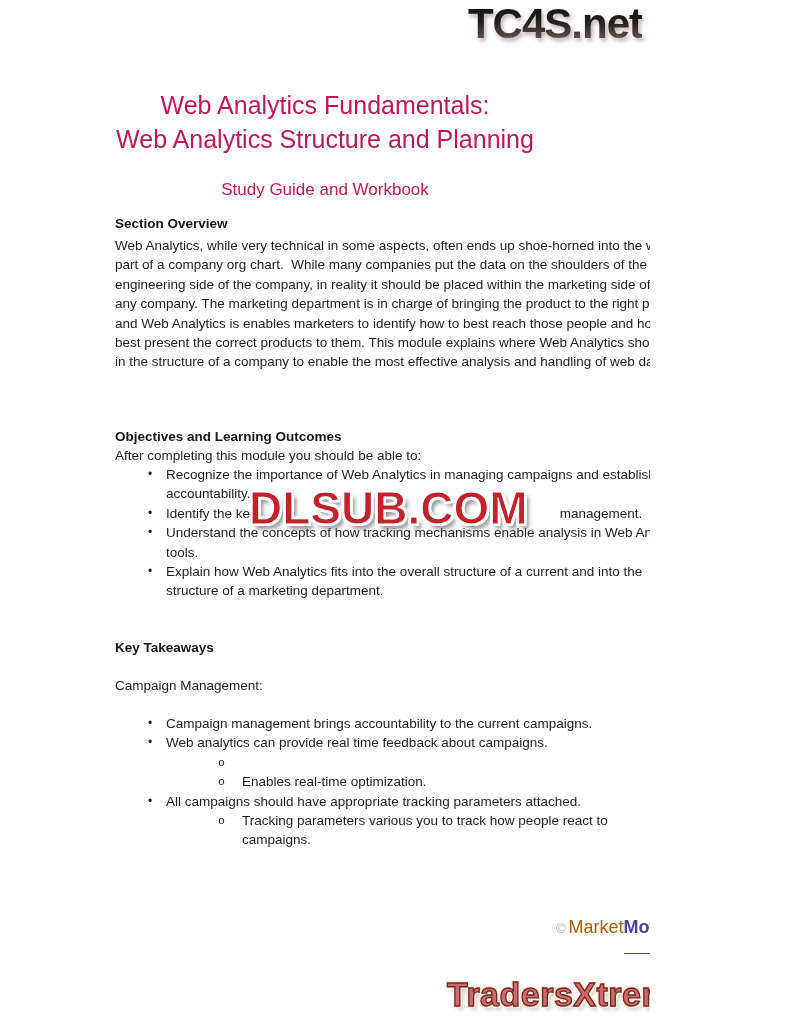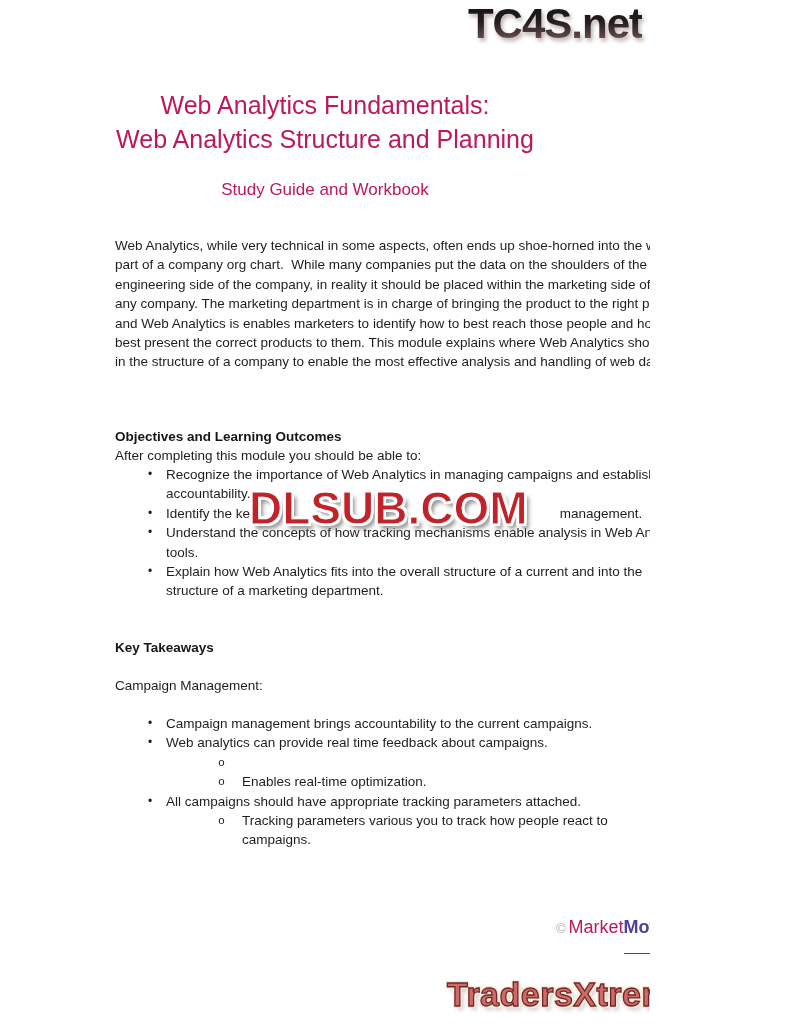--- a/index.html
+++ b/index.html
@@ -56,21 +56,21 @@
       -2px -2px 0 #ffffff, 2px -2px 0 #ffffff,
       -2px  2px 0 #ffffff, 2px  2px 0 #ffffff,
        0   -2px 0 #ffffff, 0    2px 0 #ffffff,
       -2px  0   0 #ffffff, 2px  0   0 #ffffff,
        4px 5px 4px rgba(125,125,125,0.85);
   }
 
   
   .mm{position:absolute; left:556px; top:917px; font-size:18px; white-space:nowrap;}
   .mm .copy{color:#a8a8a8; font-size:13px; margin-right:3px;}
-  .mm .market{color:#be185d; font-weight:400;}
+  .mm .market{color:#a16207; font-weight:400;}
   .mm .motive{color:#4f4197; font-weight:700; border-bottom:1.5px solid #4f4197; padding-bottom:16px;}
   .mm .tm{color:#f6921e; font-size:8px; vertical-align:top;}
 
   
   .traders{
     position:absolute; left:447px; top:975px;
     font-size:34px; font-weight:700; letter-spacing:0.5px;
     color:#d06a6a;
     -webkit-text-stroke:1.3px #6f2626;
     text-shadow:
@@ -85,20 +85,21 @@
 <div class="page">
 
   <div class="tc4s">TC4S.net</div>
 
   <div class="title-block">
     <div class="title-line">Web Analytics Fundamentals:</div>
     <div class="title-line">Web Analytics Structure and Planning</div>
     <div class="subtitle-line">Study Guide and Workbook</div>
   </div>
 
+  <div class="content h-bold" style="top:214px;">Section Overview</div>
 
   <div class="content body-text" style="top:236px;">Web Analytics, while very technical in some aspects, often ends up shoe-horned into the wrong part of a company org chart.  While many companies put the data on the shoulders of the engineering side of the company, in reality it should be placed within the marketing side of nearly any company. The marketing department is in charge of bringing the product to the right people, and Web Analytics is enables marketers to identify how to best reach those people and how to best present the correct products to them. This module explains where Web Analytics should fit in the structure of a company to enable the most effective analysis and handling of web data.</div>
 
   <div class="content lead" style="top:446px;">After completing this module you should be able to:</div>
   <div class="content h-bold" style="top:427px;">Objectives and Learning Outcomes</div>
 
   <div class="content" style="top:465px;">
     <div class="li">
       <span class="m1">•</span>
       <span class="t">Recognize the importance of Web Analytics in managing campaigns and establishing accountability.</span>

